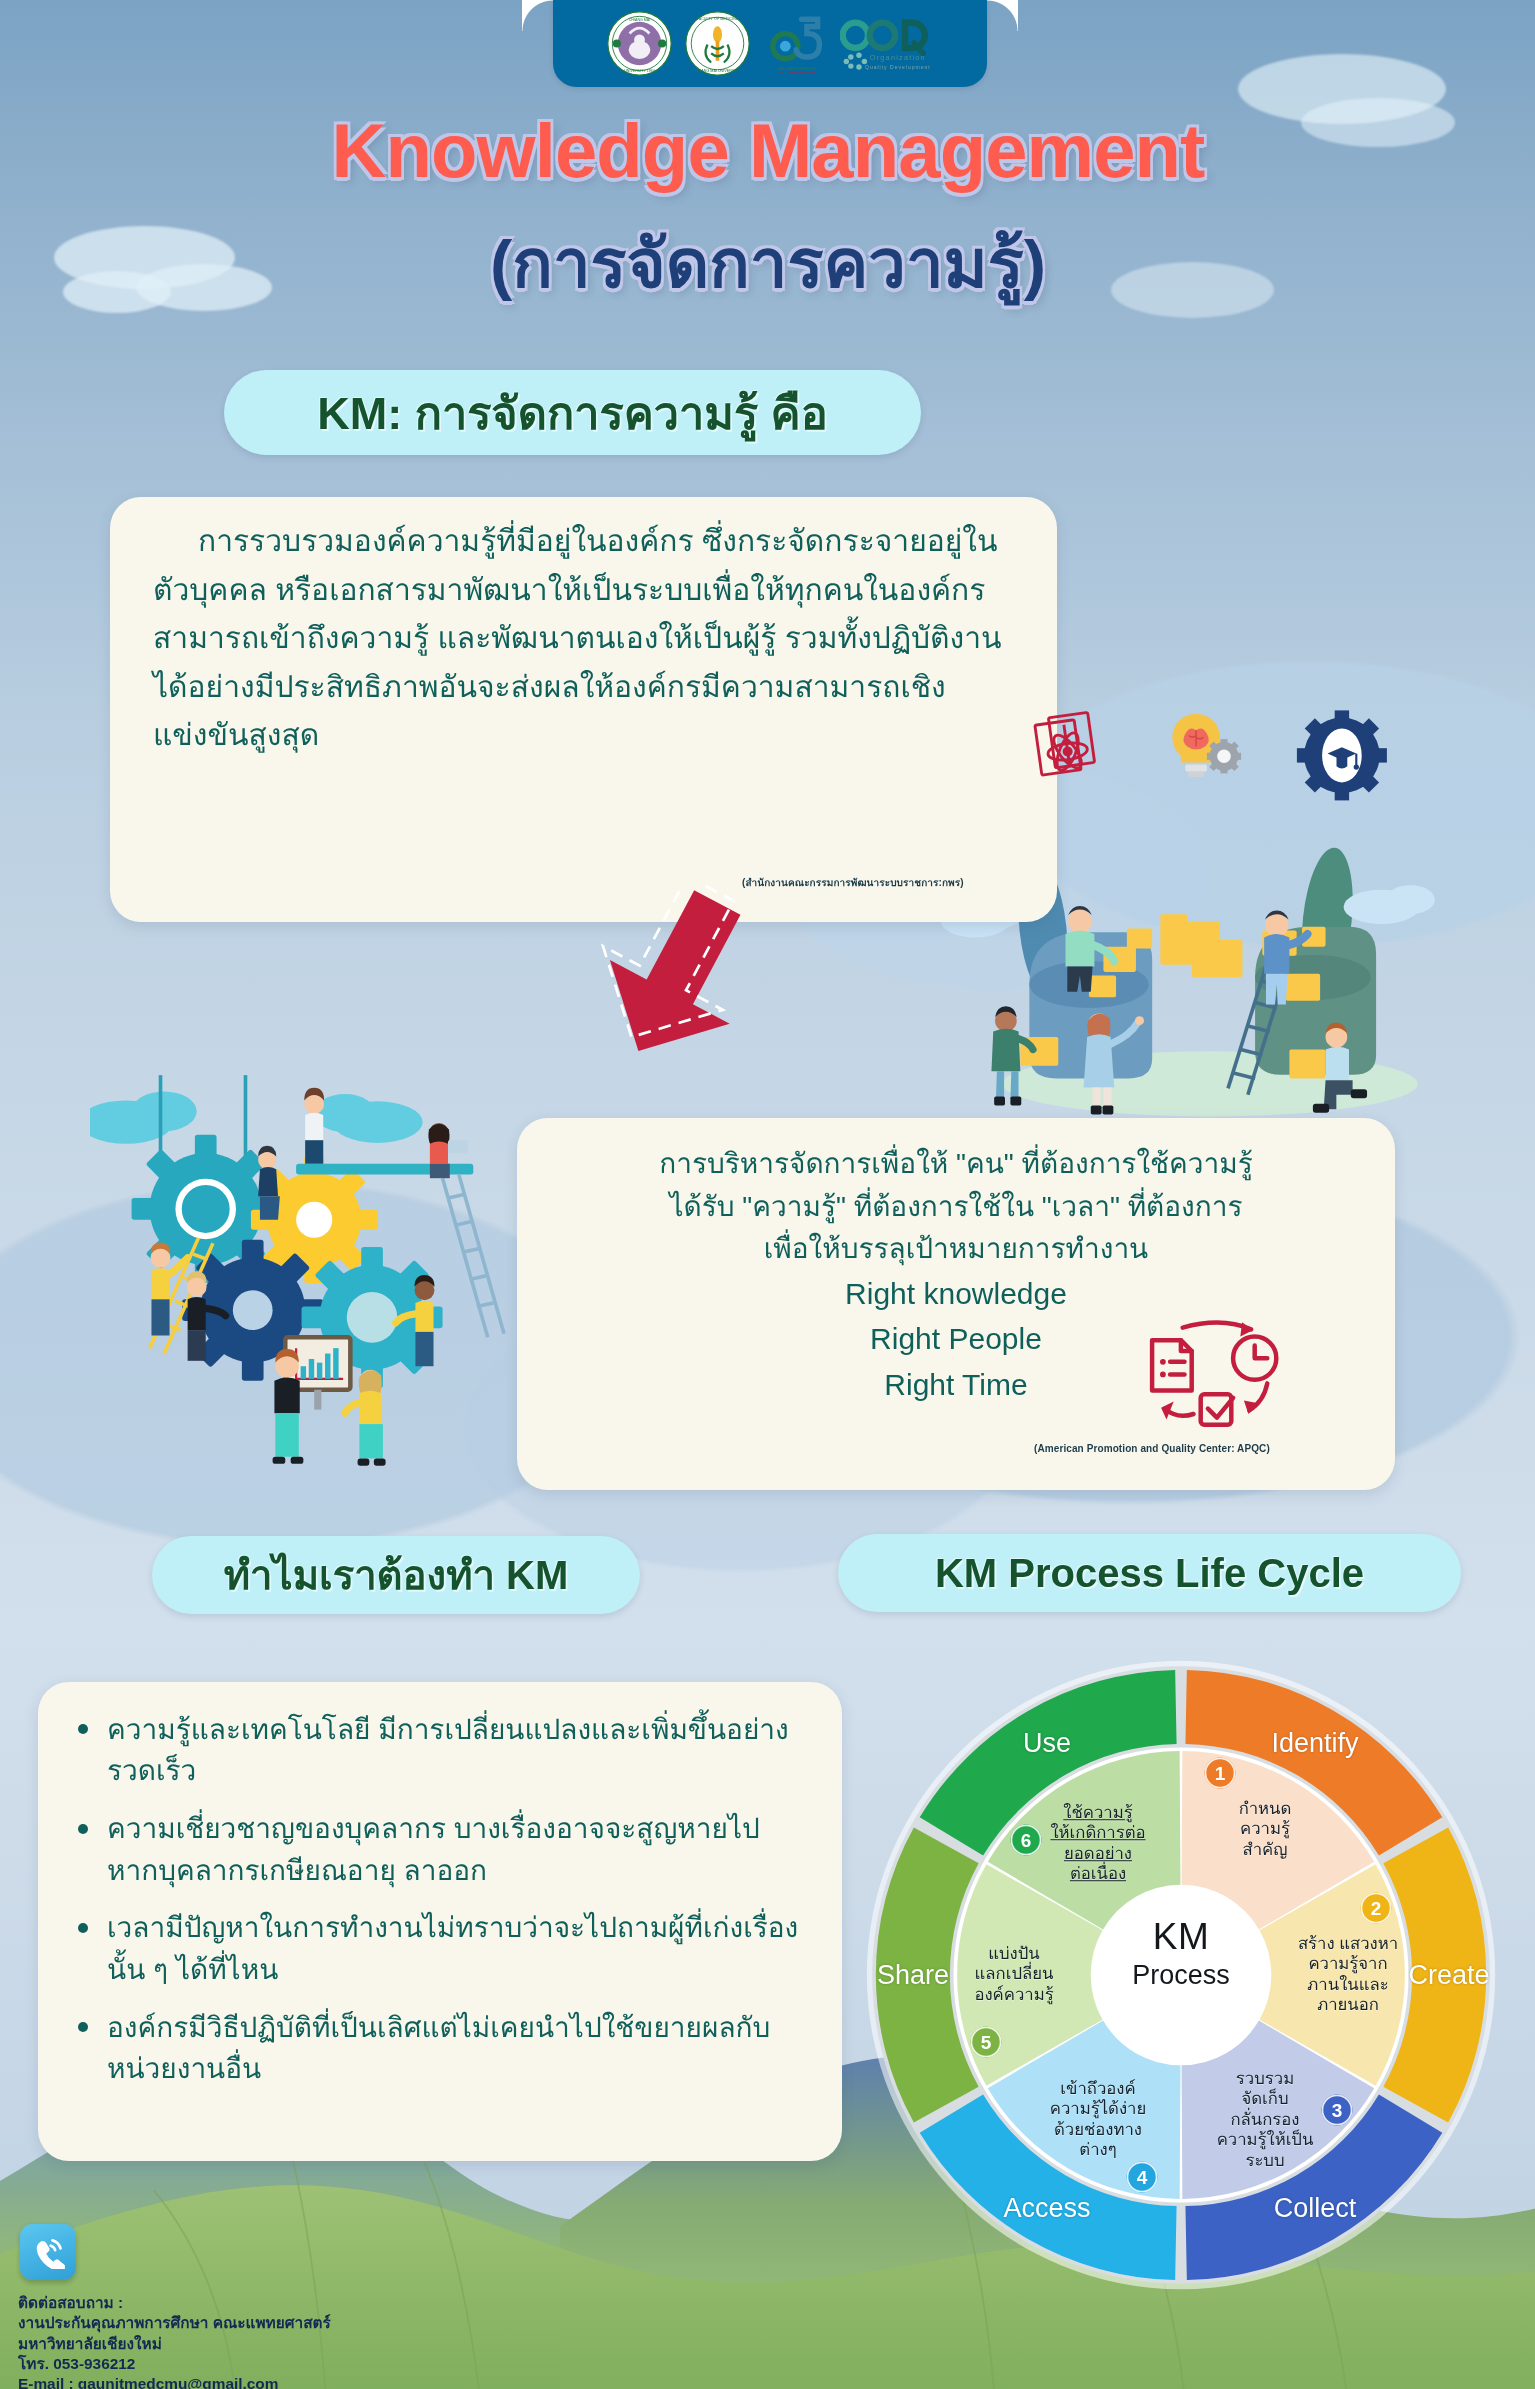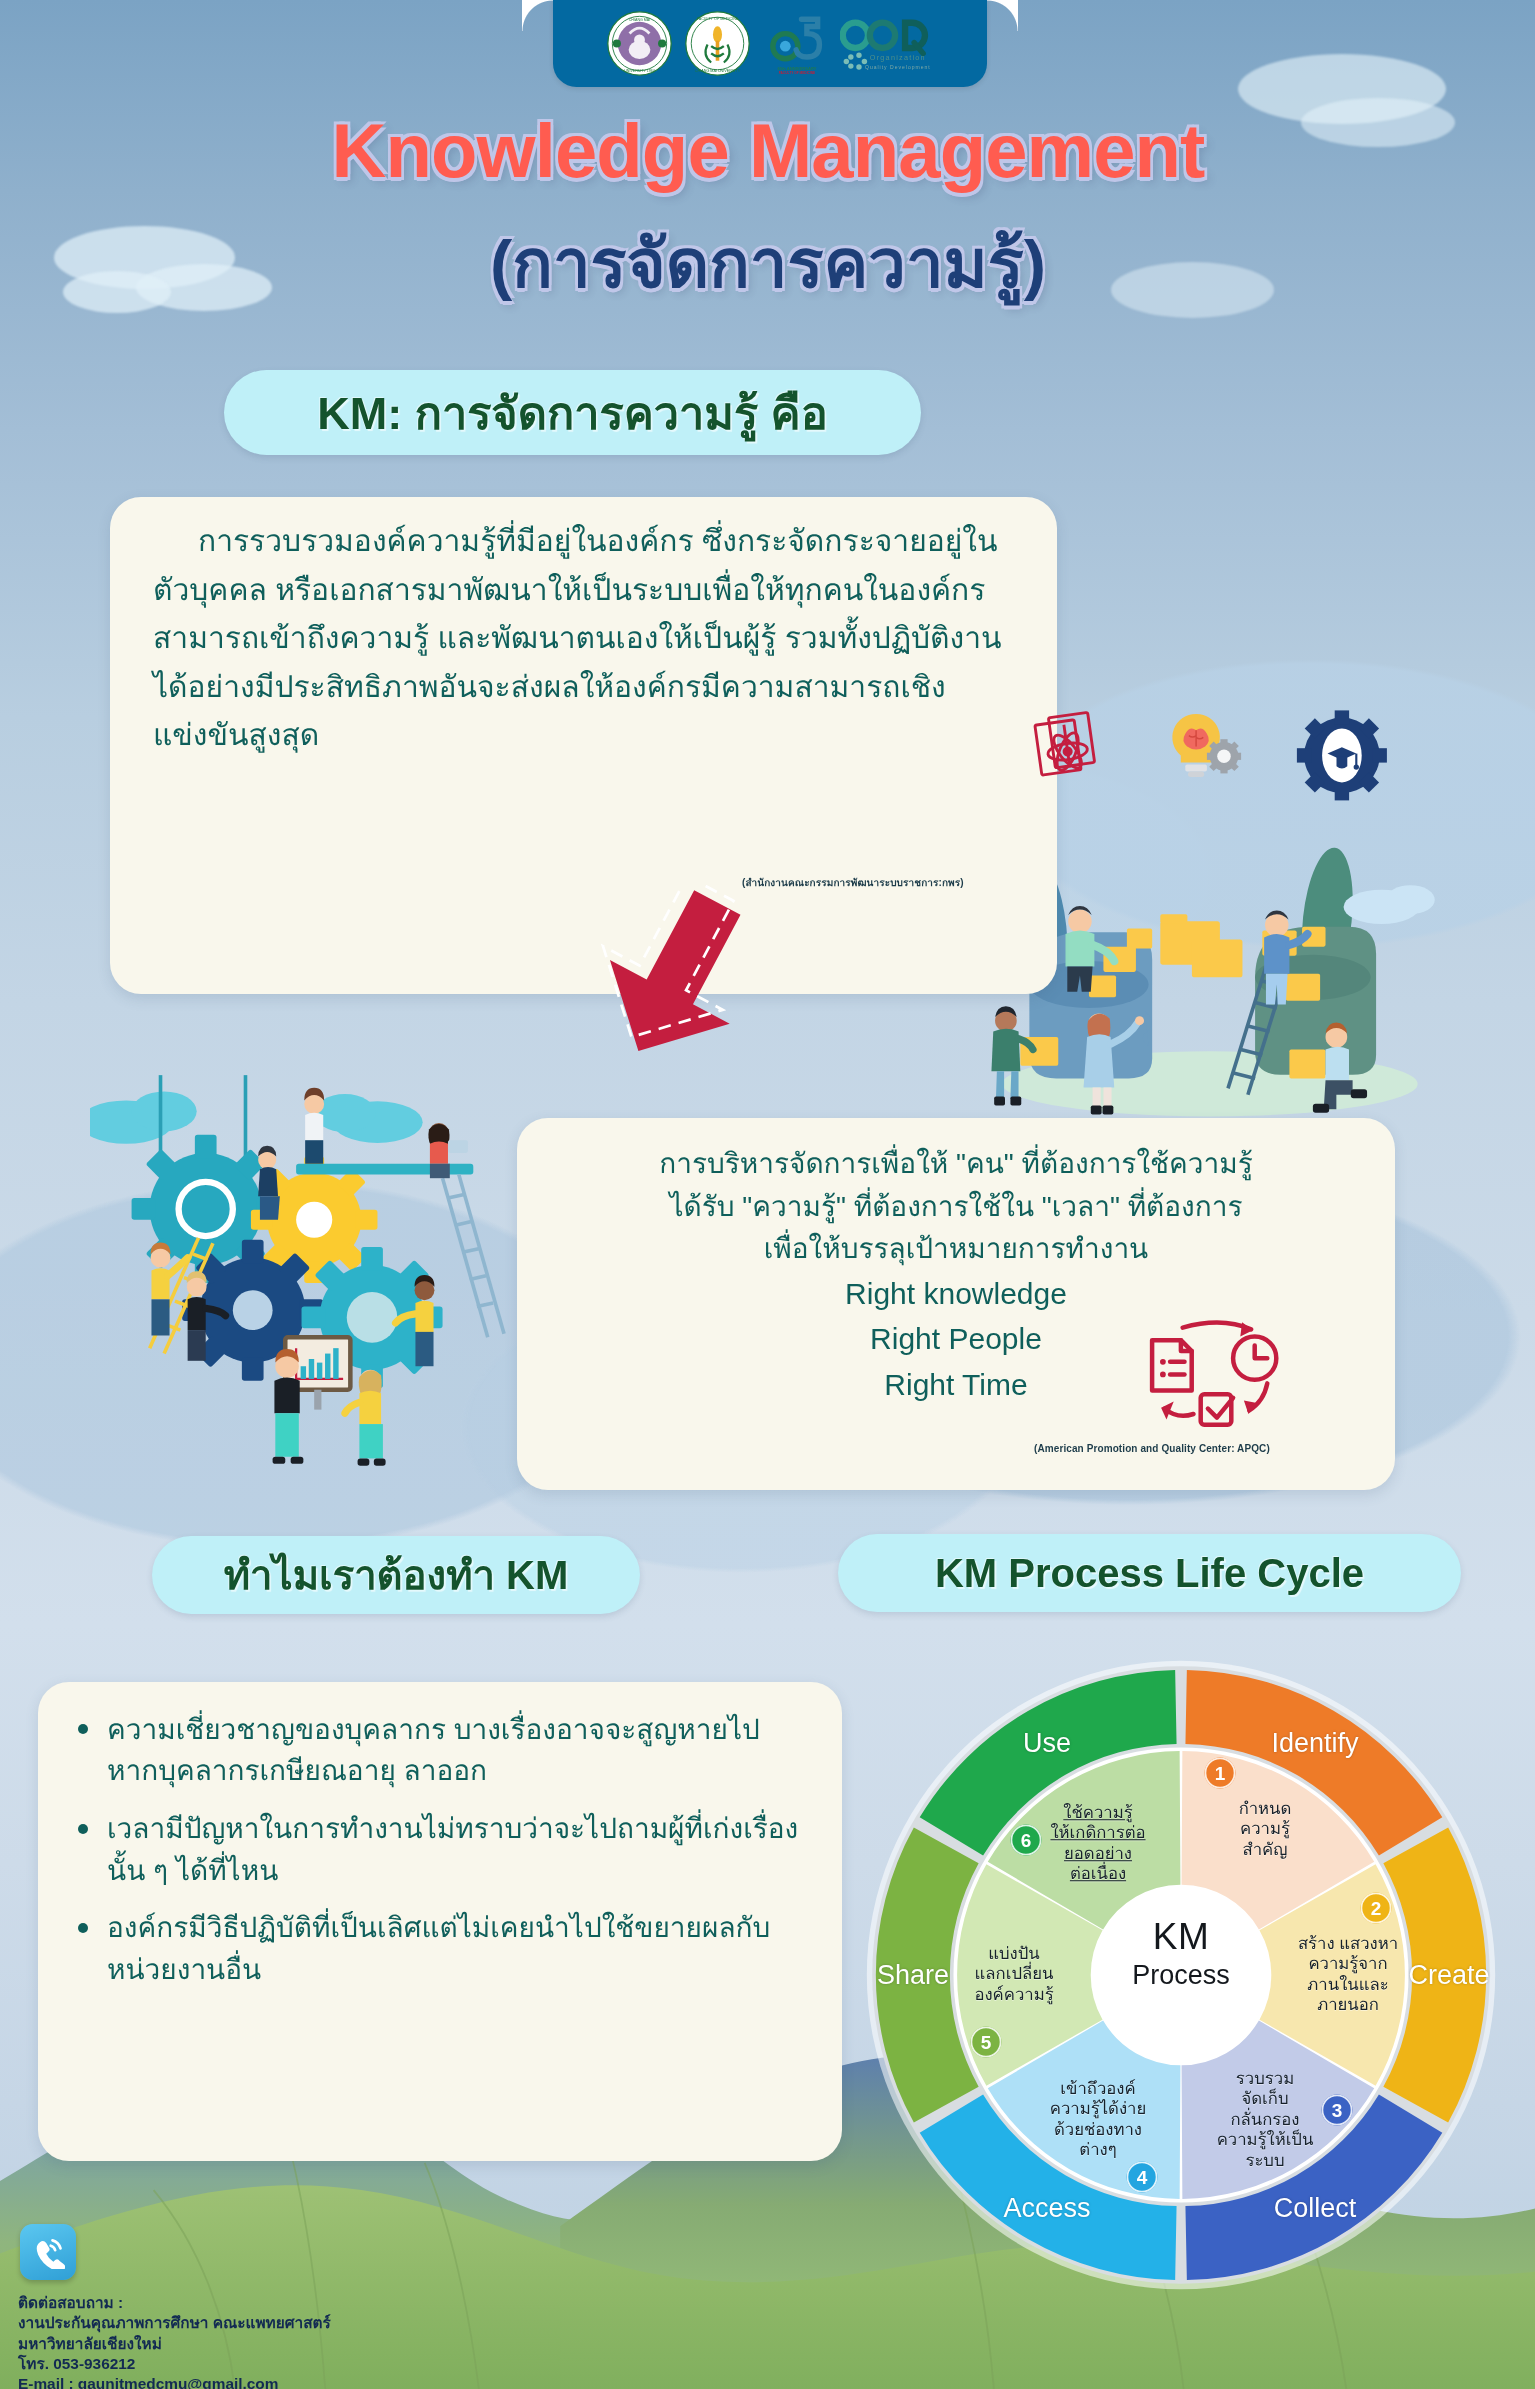--- a/index.html
+++ b/index.html
@@ -109,21 +109,21 @@
   #pill-cycle { left: 838px; top: 1534px; width: 623px; height: 78px; font-size: 40px; }
 
   
   .card {
     position: absolute;
     background: #f9f7ec;
     border-radius: 31px;
     box-shadow: 0 4.5px 12.6px rgba(60,90,120,.15);
     z-index: 3;
   }
-  #card-def   { left: 110px; top: 497px;  width: 947px; height: 497px; }
+  #card-def   { left: 110px; top: 497px;  width: 947px; height: 425px; }
   #card-right { left: 517px; top: 1118px; width: 878px;  height: 372px; }
   #card-bullets { left: 38px; top: 1682px; width: 804px; height: 479px; }
 
   .def-text {
     position: absolute; left: 43px; top: 20px; right: 54px;
     color: #0f5f5b; font-size: 30px; line-height: 1.62;
     text-indent: 45px;
   }
   .credit {
     position: absolute; font-size: 10px; font-weight: bold;
@@ -667,20 +667,21 @@
       <path d="M38,96 L24,103 L30,116" fill="#c41e3f" stroke="none"></path>
     </svg>
   </div>
   <div class="credit" id="credit-right">(American Promotion and Quality Center: APQC)</div>
 </div>
 
 <div class="pill" id="pill-why">ทำไมเราต้องทำ KM</div>
 
 <div class="card" id="card-bullets">
   <div class="bullets">
+    <div class="bullet">ความรู้และเทคโนโลยี มีการเปลี่ยนแปลงและเพิ่มขึ้นอย่างรวดเร็ว</div>
     <div class="bullet">ความเชี่ยวชาญของบุคลากร บางเรื่องอาจจะสูญหายไป  หากบุคลากรเกษียณอายุ ลาออก</div>
     <div class="bullet">เวลามีปัญหาในการทำงานไม่ทราบว่าจะไปถามผู้ที่เก่งเรื่องนั้น ๆ ได้ที่ไหน</div>
     <div class="bullet">องค์กรมีวิธีปฏิบัติที่เป็นเลิศแต่ไม่เคยนำไปใช้ขยายผลกับหน่วยงานอื่น</div>
   </div>
 </div>
 
 <div class="pill" id="pill-cycle">KM Process Life Cycle</div>
 
 <div class="wheel">
   <svg width="632" height="632" viewBox="0 0 700 700" id="wheel-svg">

